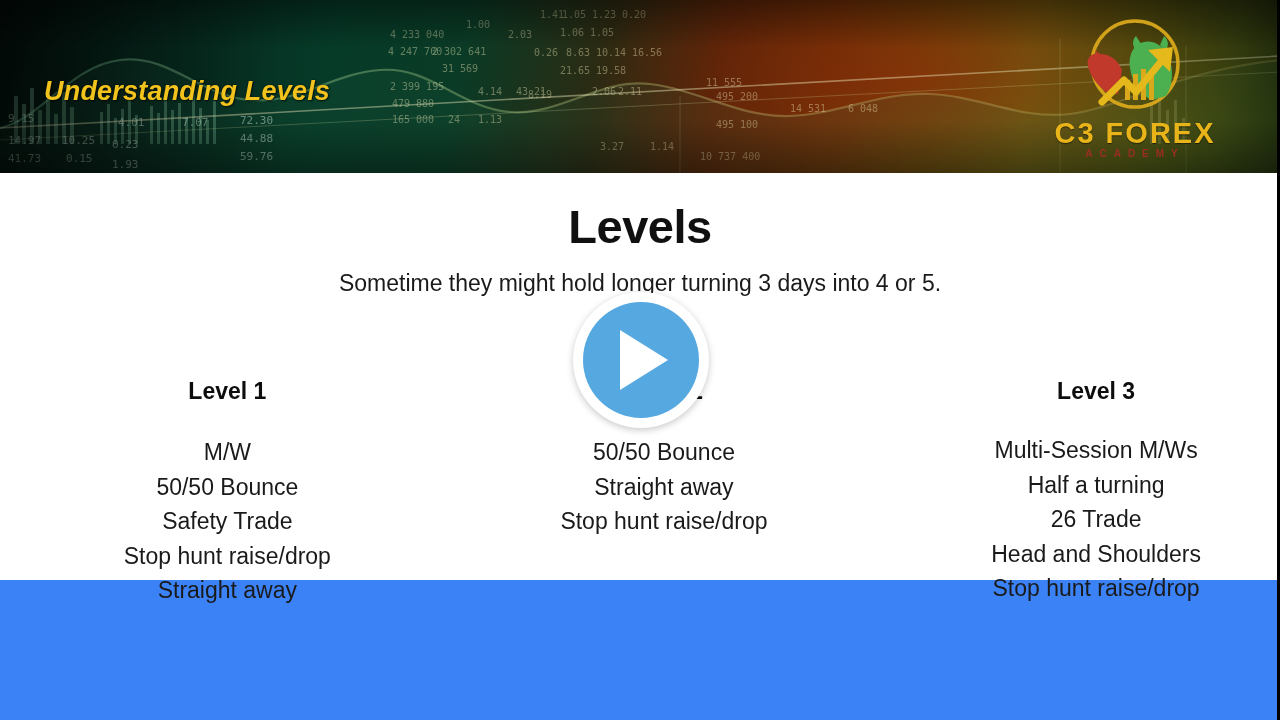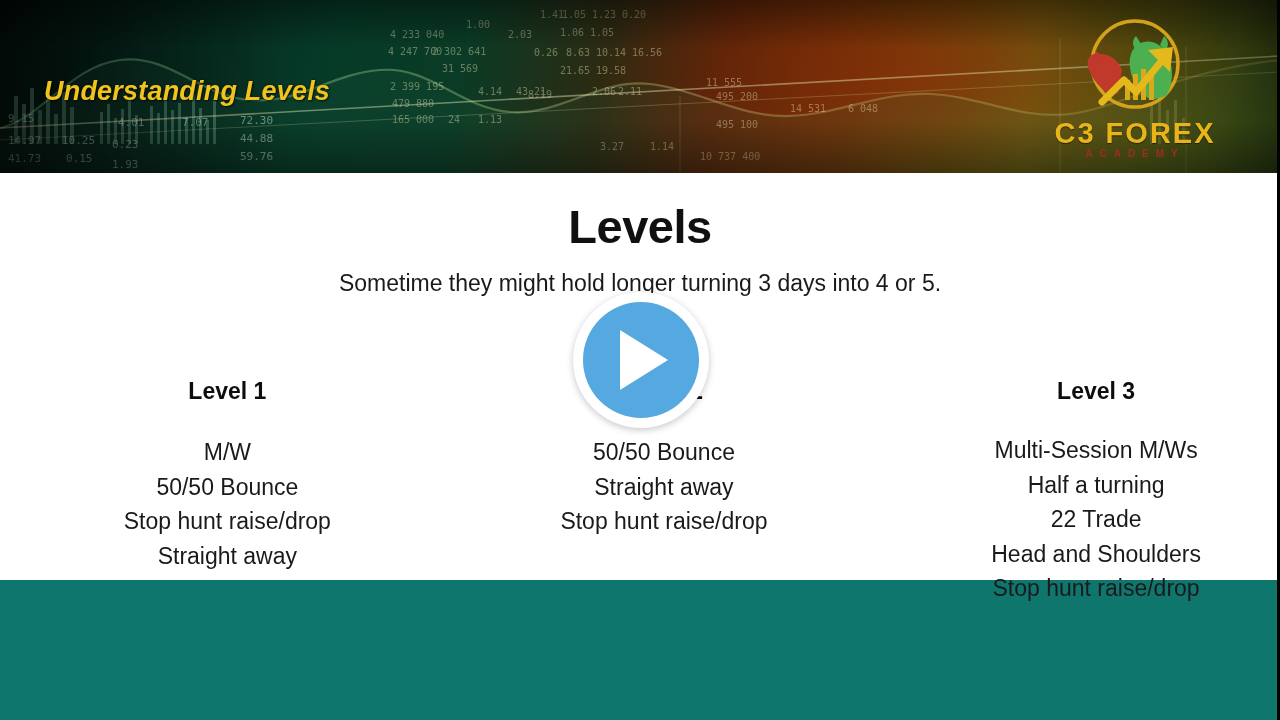--- a/index.html
+++ b/index.html
@@ -4,21 +4,21 @@
 <style>
   * { margin:0; padding:0; box-sizing:border-box; }
   html,body { width:1280px; height:720px; overflow:hidden; }
   body {
     font-family:"Liberation Sans", sans-serif;
     background:#ffffff;
     position:relative;
   }
   .slide {
     position:absolute; left:0; top:0; width:1280px; height:720px;
-    background:#0f766e; overflow:hidden;
+    background:#3b82f6; overflow:hidden;
     border-right:3px solid #000;
   }
 
   
   .banner {
     position:absolute; left:0; top:0; width:1280px; height:173px;
     overflow:hidden;
     background:
       radial-gradient(ellipse 420px 200px at 72% 45%, rgba(150,35,10,0.55) 0%, rgba(120,40,10,0.18) 55%, rgba(0,0,0,0) 78%),
       radial-gradient(ellipse 380px 190px at 90% 80%, rgba(120,140,25,0.45) 0%, rgba(90,110,20,0.15) 60%, rgba(0,0,0,0) 80%),
@@ -284,40 +284,41 @@
       <div>Sometime they might hold longer turning 3 days into 4 or 5.</div>
     </div>
 
     <div class="columns">
 
       <div class="col col-1">
         <div class="col-head">Level 1</div>
         <div class="col-items">
           <div>M/W</div>
           <div>50/50 Bounce</div>
+          <div>Safety Trade</div>
           <div>Stop hunt raise/drop</div>
           <div>Straight away</div>
         </div>
       </div>
 
       <div class="col col-2">
         <div class="col-head">Level 2</div>
         <div class="col-items">
           <div>50/50 Bounce</div>
           <div>Straight away</div>
           <div>Stop hunt raise/drop</div>
         </div>
       </div>
 
       <div class="col col-3">
         <div class="col-head">Level 3</div>
         <div class="col-items">
           <div>Multi-Session M/Ws</div>
           <div>Half a turning</div>
-          <div>22 Trade</div>
+          <div>26 Trade</div>
           <div>Head and Shoulders</div>
           <div>Stop hunt raise/drop</div>
         </div>
       </div>
 
     </div>
   </div>
 
   <div class="play-button">
     <div class="disc"></div>

